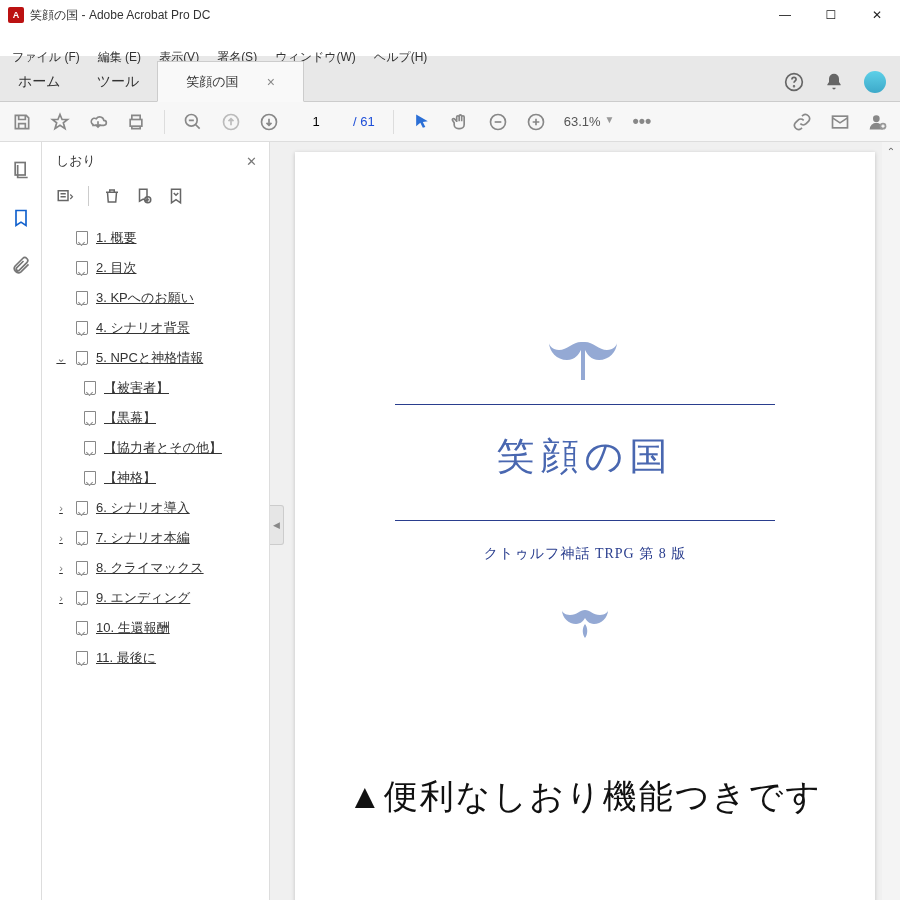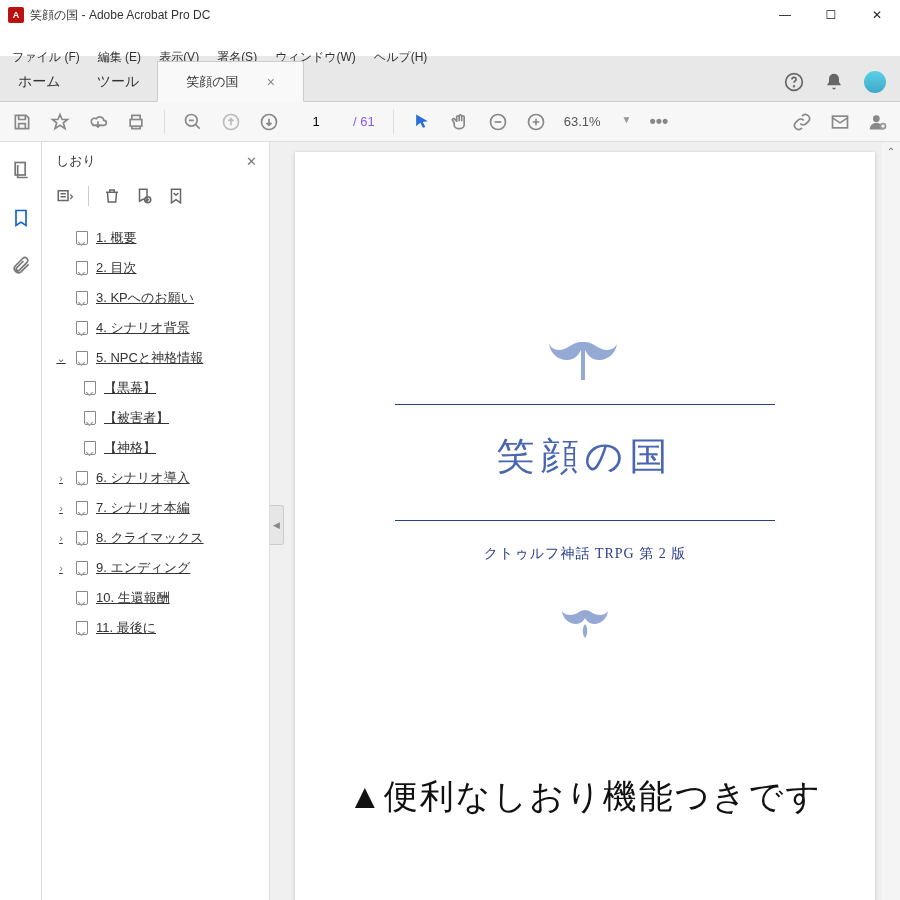--- a/index.html
+++ b/index.html
@@ -17,22 +17,22 @@
 .tabbar { height: 46px; background: #e8e8e8; display: flex; align-items: flex-end; border-bottom: 1px solid #ccc; }
 .tab-home, .tab-tools { padding: 10px 18px; font-size: 14px; color: #333; }
 .tab-active { background: #f9f9f9; padding: 11px 28px 10px 28px; border: 1px solid #ccc; border-bottom: 1px solid #f9f9f9; font-size: 13px; color: #333; display: flex; align-items: center; gap: 28px; margin-bottom: -1px; }
 .tab-close { color: #888; font-size: 14px; }
 .tabbar-right { margin-left: auto; display: flex; align-items: center; gap: 20px; padding: 0 14px 8px 0; }
 .profile { width: 22px; height: 22px; border-radius: 50%; background: linear-gradient(#5dd0e8, #3da9c9); }
 
 .toolbar { height: 40px; background: #f7f7f7; border-bottom: 1px solid #ddd; display: flex; align-items: center; padding: 0 12px; gap: 18px; font-size: 13px; color: #555; }
 .toolbar .sep { width: 1px; height: 24px; background: #ddd; }
 .toolbar input { width: 38px; border: none; background: transparent; text-align: center; font-size: 13px; }
-.toolbar .pagecount { color: #8b5cf6; }
-.zoom-val { display: flex; align-items: flex-start; gap: 21px; color: #555; }
+.toolbar .pagecount { color: #1d4ed8; }
+.zoom-val { display: flex; align-items: flex-start; gap: 4px; color: #555; }
 
 .workspace { display: flex; height: calc(900px - 30px - 26px - 39px - 40px); }
 
 .left-rail { width: 42px; border-right: 1px solid #ddd; display: flex; flex-direction: column; align-items: center; padding-top: 18px; gap: 28px; color: #666; }
 .left-rail .active-icon { color: #1161cd; }
 
 .bookmark-panel { width: 228px; border-right: 1px solid #ddd; display: flex; flex-direction: column; }
 .bm-header { display: flex; align-items: center; justify-content: space-between; padding: 10px 12px 10px 14px; font-size: 13px; color: #333; }
 .bm-tools { display: flex; align-items: center; gap: 14px; padding: 6px 14px 10px 14px; color: #555; border-bottom: 1px solid transparent; }
 .bm-tools .sep2 { width: 1px; height: 20px; background: #ccc; }
@@ -284,25 +284,29 @@
           <span class="bm-icon"></span>
           <span>4.  シナリオ背景</span>
         </div>
         <div class="bm-item">
           <span class="chev">⌄</span>
           <span class="bm-icon"></span>
           <span>5.  NPCと神格情報</span>
         </div>
         <div class="bm-item child">
           <span class="bm-icon"></span>
+          <span>【被害者】</span>
+        </div>
+        <div class="bm-item child">
+          <span class="bm-icon"></span>
           <span>【黒幕】</span>
         </div>
         <div class="bm-item child">
           <span class="bm-icon"></span>
-          <span>【被害者】</span>
+          <span>【協力者とその他】</span>
         </div>
         <div class="bm-item child">
           <span class="bm-icon"></span>
           <span>【神格】</span>
         </div>
         <div class="bm-item">
           <span class="chev">›</span>
           <span class="bm-icon"></span>
           <span>6.  シナリオ導入</span>
         </div>
@@ -345,21 +349,21 @@
       <div class="ornament-top">
         <svg width="160" height="60" viewBox="0 0 160 60">
             <g fill="#94a9d4">
               <path d="M70 10c-8 0-14 8-22 8-6 0-10-4-10-8 0 10 8 18 18 18 8 0 12-6 14-10v30h4V18c2 4 6 10 14 10 10 0 18-8 18-18 0 4-4 8-10 8-8 0-14-8-22-8z" transform="translate(6,0)"></path>
             </g>
           </svg>
       </div>
       <div class="hr"></div>
       <div class="doc-title">笑顔の国</div>
       <div class="hr"></div>
-      <div class="doc-sub">クトゥルフ神話 TRPG 第 2 版</div>
+      <div class="doc-sub">クトゥルフ神話 TRPG 第 8 版</div>
       <div class="ornament-bottom">
         <svg width="90" height="40" viewBox="0 0 90 40">
             <g fill="#94a9d4">
               <path d="M45 5c-5 0-8 5-15 5-5 0-8-3-8-5 0 8 7 14 14 14 5 0 8-4 9-6 1 2 4 6 9 6 7 0 14-6 14-14 0 2-3 5-8 5-7 0-10-5-15-5zm0 14c-3 4-3 10 0 14 3-4 3-10 0-14z"></path>
             </g>
           </svg>
       </div>
     </div>
 
     <div class="caption">▲便利なしおり機能つきです</div>

